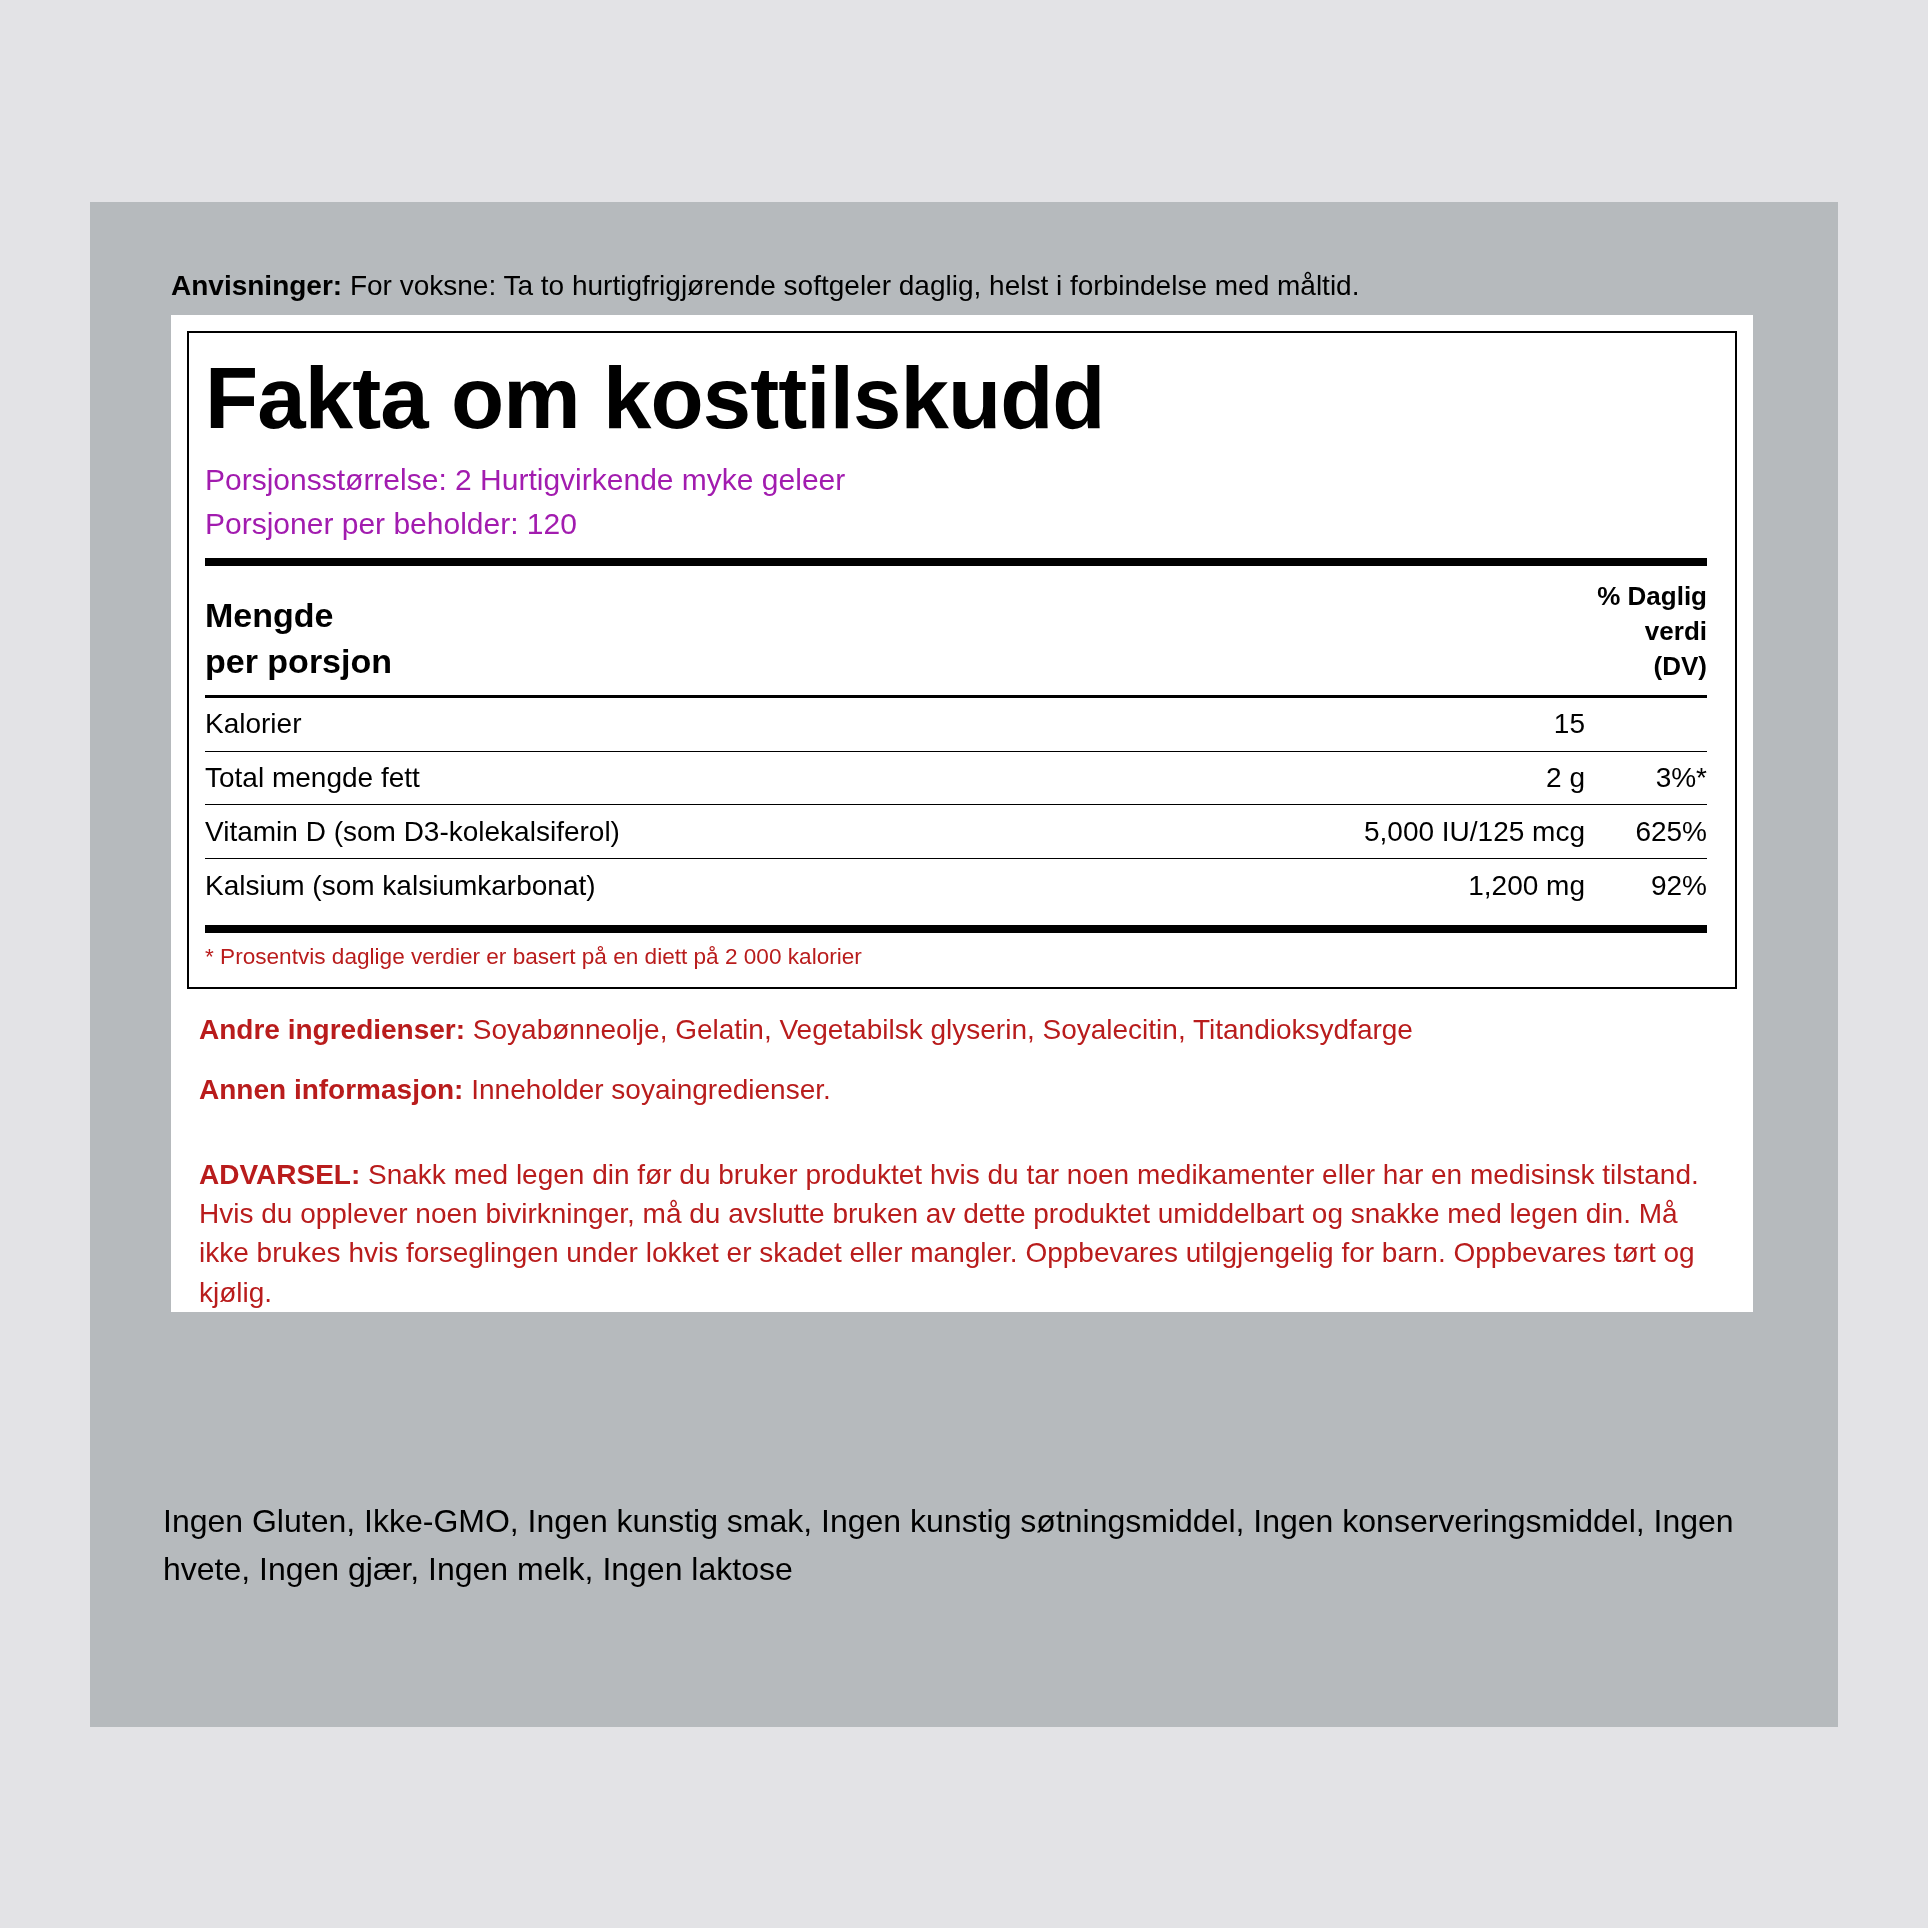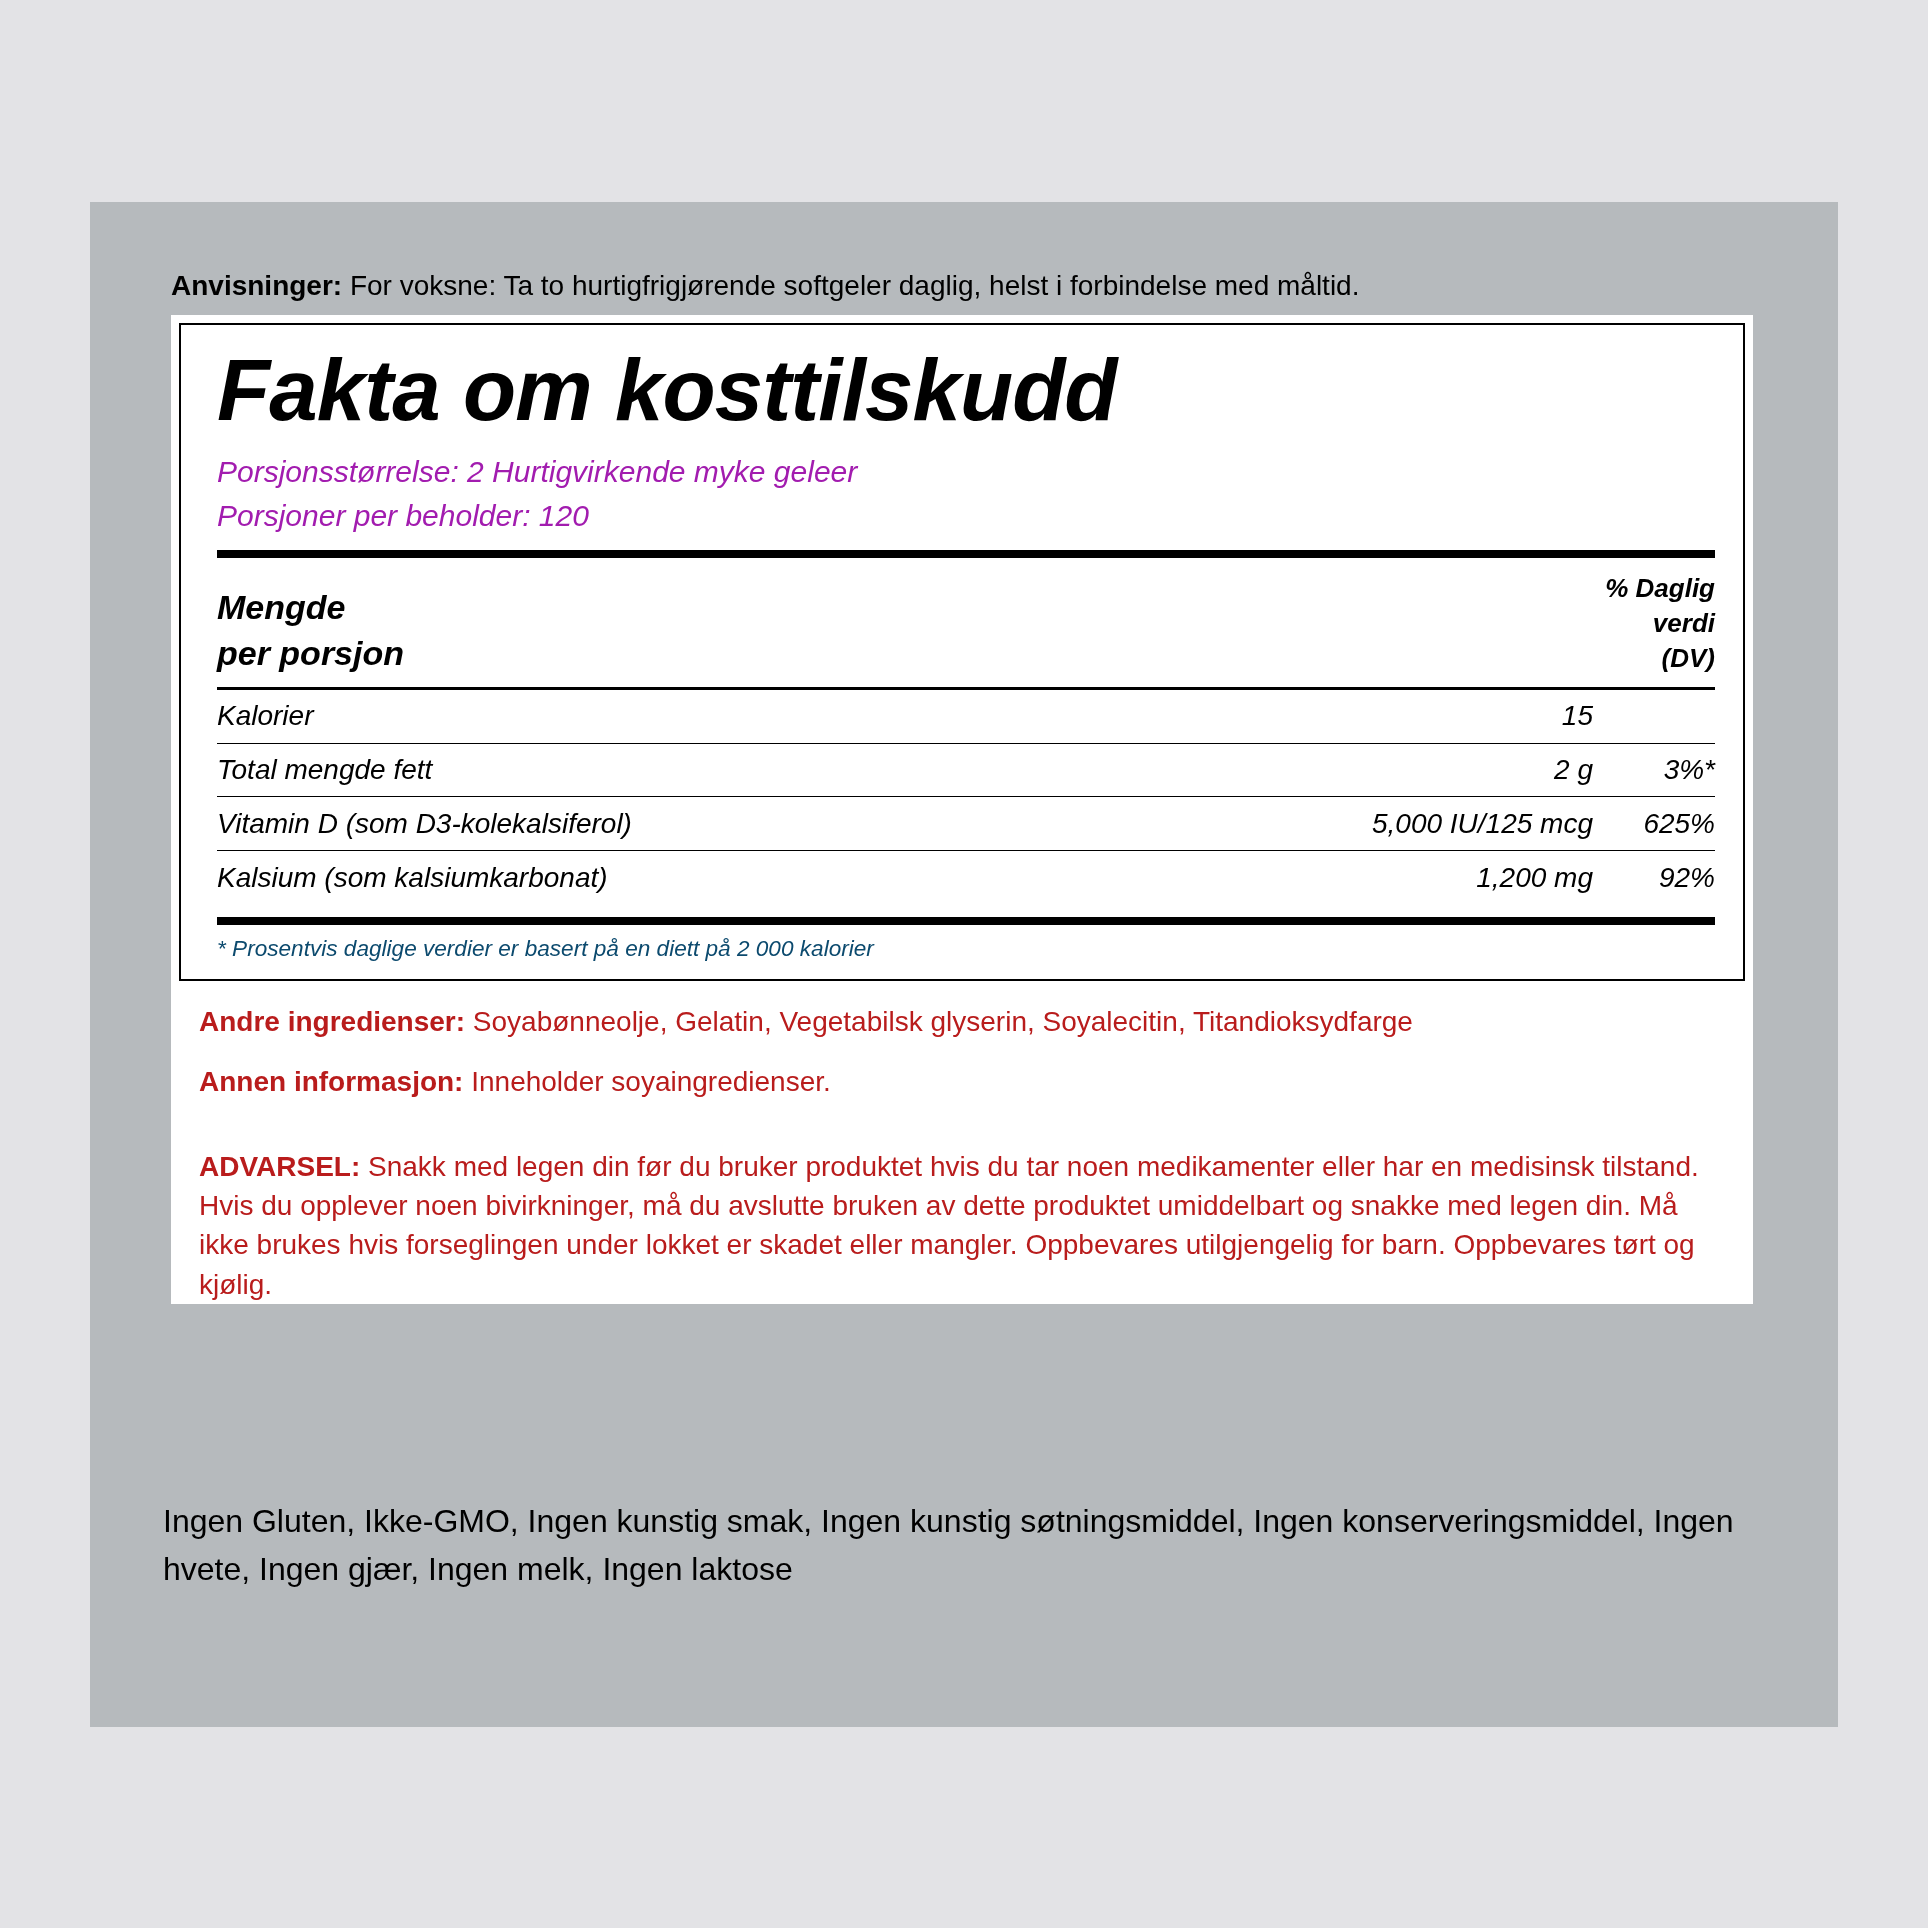--- a/index.html
+++ b/index.html
@@ -40,26 +40,25 @@
     position: absolute;
     left: 81px;
     top: 113px;
     width: 1582px;
     background: #ffffff;
     box-sizing: border-box;
     padding: 0;
   }
 
   .facts-box {
-    margin: 8px;
+    margin: 16px;
     border: 2.8px solid #000;
     box-sizing: border-box;
-    padding: 15px 28px 17px 36px;
+    padding: 15px 28px 17px 16px;
     background: #fff;
-    font-style: italic;
   }
 
   .facts-title {
     font-size: 87px;
     font-weight: bold;
     letter-spacing: -0.9px;
     line-height: 1.05;
     margin: 3.8px 0 15px 0;
     color: #000;
   }
@@ -112,21 +111,21 @@
     white-space: nowrap;
     width: 122px;
   }
   tr.sep td {
     border-top: 1.9px solid #000;
   }
 
   .footnote {
     font-size: 22.6px;
     padding-top: 11.3px;
-    color: #0c4a6e;
+    color: #b91c1c;
   }
 
   .panel-text {
     padding: 0 28px;
     box-sizing: border-box;
   }
   .para {
     font-size: 28px;
     line-height: 1.4;
     color: #b91c1c;

